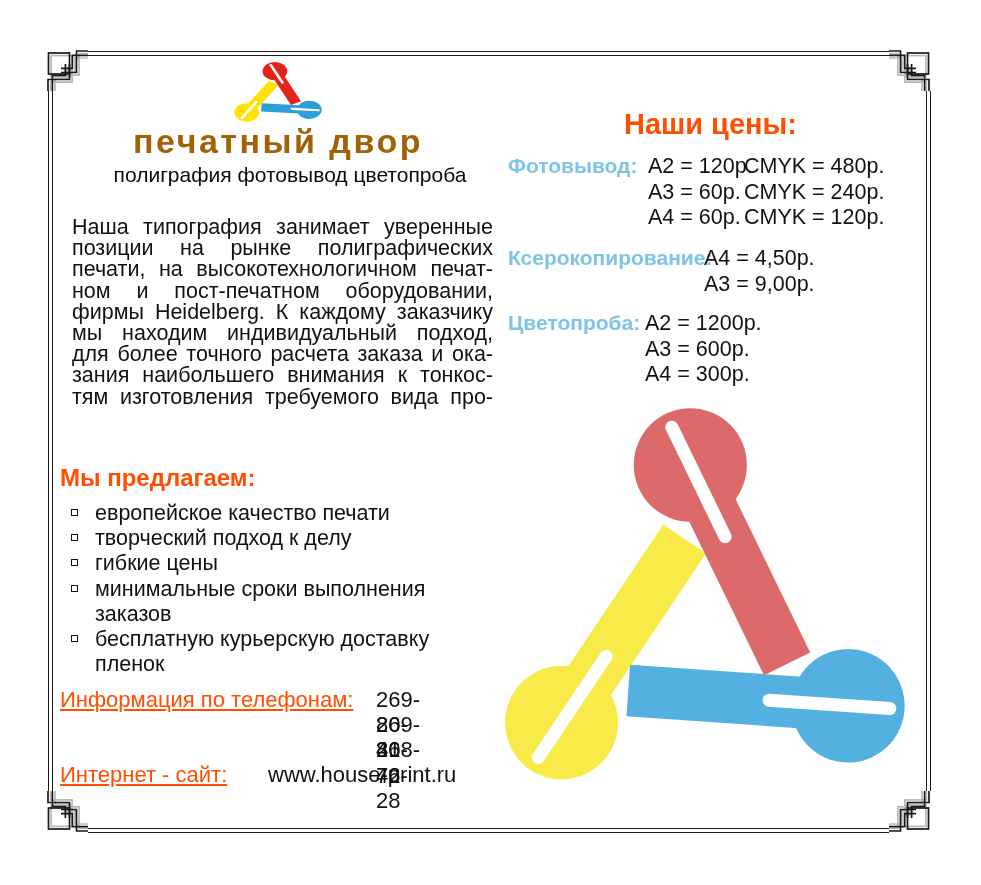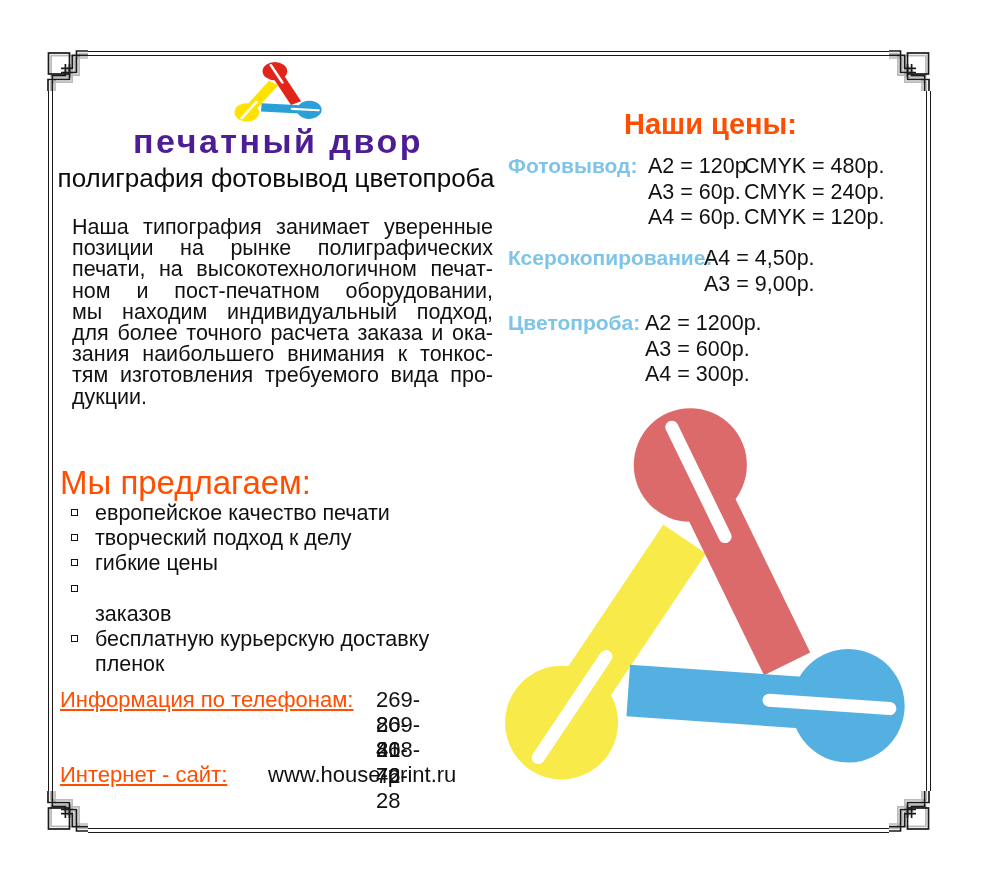--- a/index.html
+++ b/index.html
@@ -18,31 +18,31 @@
   }
   .corner{position:absolute;width:48px;height:48px;}
   .corner.tl{left:40px;top:43px;}
   .corner.tr{left:889px;top:43px;transform:scaleX(-1);}
   .corner.bl{left:40px;top:791px;transform:scaleY(-1);}
   .corner.br{left:889px;top:791px;transform:rotate(180deg);}
   
   .logo-small{position:absolute;left:229px;top:62px;width:96px;height:61px;}
   .brand-title{
     position:absolute;left:58px;top:122px;width:440px;text-align:center;
-    font-size:34px;font-weight:900;letter-spacing:2.5px;color:#4c1d95;
+    font-size:34px;font-weight:900;letter-spacing:2.5px;color:#a16207;
   }
   .brand-tagline{
-    position:absolute;left:56px;top:163px;width:440px;text-align:center;
-    font-size:26px;color:#0b0b0b;
+    position:absolute;left:70px;top:163px;width:440px;text-align:center;
+    font-size:21px;color:#0b0b0b;
   }
   .about{position:absolute;left:72px;top:217px;width:421px;font-size:21.5px;line-height:21.2px;}
   .about-line{text-align:justify;text-align-last:justify;white-space:nowrap;}
   .about-line.last{text-align-last:left;white-space:normal;}
   .offer-title{
-    position:absolute;left:60px;top:464px;font-size:33px;font-weight:normal;color:var(--orange);
+    position:absolute;left:60px;top:464px;font-size:24px;font-weight:bold;color:var(--orange);
   }
   .offer-list{position:absolute;left:71px;top:501px;font-size:21.5px;}
   .offer-row{position:relative;height:25.2px;line-height:25.2px;padding-left:24px;}
   .bullet{
     position:absolute;left:0;top:8px;width:7px;height:7px;
     box-sizing:border-box;border:1.6px solid #111;background:#fff;display:block;
   }
   .contacts{position:absolute;left:0;top:0;font-size:22px;}
   .contacts .row{position:absolute;white-space:nowrap;}
   .lbl{color:var(--orange);text-decoration:underline;}
@@ -135,33 +135,33 @@
     <use href="#logoart"></use>
   </svg>
 <div class="brand-title">печатный двор</div>
 <div class="brand-tagline">полиграфия фотовывод цветопроба</div>
 
 <div class="about">
     <div class="about-line">Наша типография занимает уверенные</div>
     <div class="about-line">позиции на рынке полиграфических</div>
     <div class="about-line">печати, на высокотехнологичном печат-</div>
     <div class="about-line">ном и пост-печатном оборудовании,</div>
+    <div class="about-line">фирмы Heidelberg. К каждому заказчику</div>
     <div class="about-line">мы находим индивидуальный подход,</div>
     <div class="about-line">для более точного расчета заказа и ока-</div>
     <div class="about-line">зания наибольшего внимания к тонкос-</div>
     <div class="about-line">тям изготовления требуемого вида про-</div>
-    <div class="about-line last">дукции.</div>
   </div>
 
 <div class="offer-title">Мы предлагаем:</div>
 <div class="offer-list">
     <div class="offer-row"><span class="bullet"></span><span class="offer-text">европейское качество печати</span></div>
     <div class="offer-row"><span class="bullet"></span><span class="offer-text">творческий подход к делу</span></div>
     <div class="offer-row"><span class="bullet"></span><span class="offer-text">гибкие цены</span></div>
-    <div class="offer-row"><span class="bullet"></span></div>
+    <div class="offer-row"><span class="bullet"></span><span class="offer-text">минимальные сроки выполнения</span></div>
     <div class="offer-row"><span class="offer-text">заказов</span></div>
     <div class="offer-row"><span class="bullet"></span><span class="offer-text">бесплатную курьерскую доставку</span></div>
     <div class="offer-row"><span class="offer-text">пленок</span></div>
   </div>
 
 <div class="contacts">
   <div class="row phones-label-row">
     <span class="lbl">Информация по телефонам:</span>
   </div>
   <div class="phone-col">

